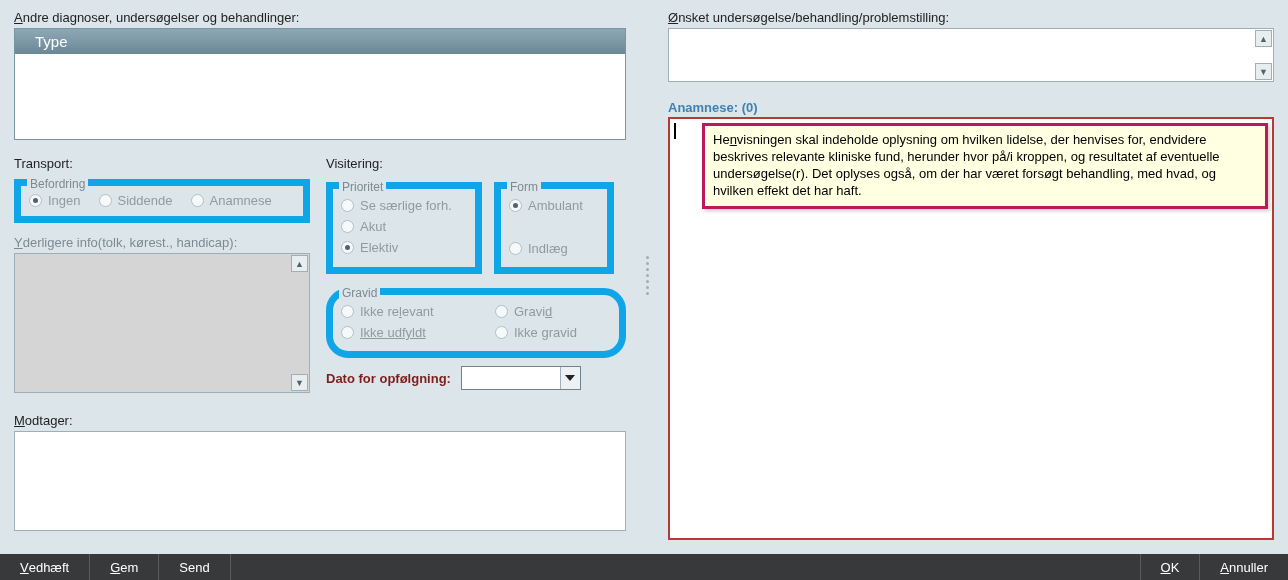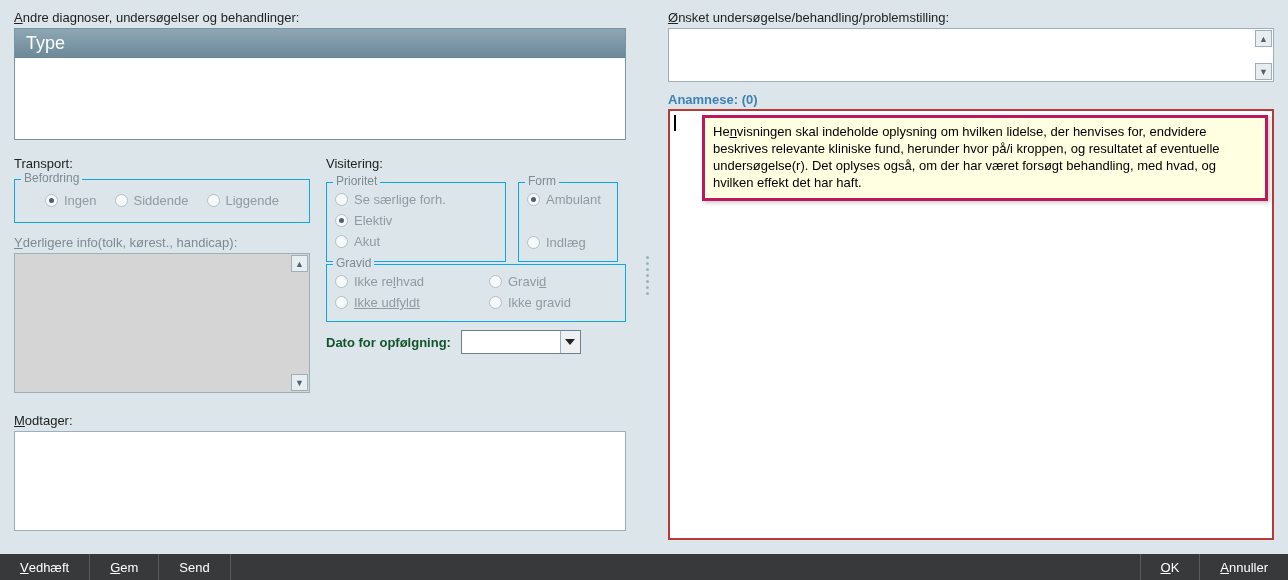--- a/index.html
+++ b/index.html
@@ -31,33 +31,32 @@
     border:1px solid #7a94a1;
     background:#fff;
     height:112px;
     margin-bottom:16px;
     display:flex;
     flex-direction:column;
   }
   .list-header {
     background: linear-gradient(#8ea7b5,#6b8897);
     color:#fff;
-    padding:4px 11px;
-    font-size:18px;
+    padding:4px 20px;
+    font-size:15px;
   }
   .list-body { flex:1; }
 
   .transport-row { display:flex; gap:16px; }
   .fieldset {
-    border:1px solid #0ea5e9;
+    border:7px solid #0ea5e9;
     padding:6px 8px 8px 8px;
     position:relative;
     margin-top:8px;
     color:#7d8a92;
-    justify-content:center;
   }
   .fieldset .legend {
     position:absolute; top:-9px; left:6px;
     background:#dce6ea; padding:0 3px;
     font-size:12px; color:#7d8a92;
   }
   .radio-row { display:flex; align-items:center; gap:6px; padding:3px 0; cursor:default;}
   .radio {
     width:13px; height:13px; border:1px solid #8a9aa3; border-radius:50%;
     display:inline-flex; align-items:center; justify-content:center;
@@ -78,38 +77,38 @@
   .scroll-arrow {
     position:absolute; right:1px; width:17px;height:17px;
     background:#e8edf0; border:1px solid #9fafb9;
     display:flex;align-items:center;justify-content:center;
     font-size:9px;color:#4f626e;
   }
   .scroll-arrow.top{top:1px}
   .scroll-arrow.bot{bottom:1px}
   .gravid-row { display:flex; gap:24px; }
   .date-row { display:flex; align-items:center; gap:10px; margin-top:8px; }
-  .date-label { color:#14532d; font-weight:600; }
+  .date-label { color:#7f1d1d; font-weight:600; }
   .combo {
     width:120px; height:24px; border:1px solid #6f828e;
     background:#fff; position:relative;
   }
   .combo .btn{
     position:absolute;right:0;top:0;bottom:0;width:20px;
     background:#eef1f3;border-left:1px solid #9fafb9;
     display:flex;align-items:center;justify-content:center;
   }
   .tri-down{width:0;height:0;border-left:5px solid transparent;border-right:5px solid transparent;border-top:6px solid #222;}
 
   .bottom-row { display:flex; gap:20px; margin-top:20px; }
   .bottom-box { flex:1; }
   .bottom-box .area{ height:100px; }
 
   
-  .anamnese-label { color:#3f81b3; font-weight:bold; margin-top:4px;}
+  .anamnese-label { color:#3f81b3; font-weight:bold; margin-top:12px;}
   .anamnese-box {
     border:2px solid #b63a36;
     background:#fff;
     flex:1;
     margin-top:2px;
     position:relative;
   }
   .tooltip {
     position:absolute;
     top:4px; left:32px; right:4px;
@@ -141,22 +140,22 @@
   .footer .spacer{flex:1}
   .footer .btn.right{border-left:1px solid #5a5b5c;border-right:none}
 
   
   .grip {
     width:6px;
     display:flex;flex-direction:column;gap:3px;align-items:center;justify-content:center;
   }
   .grip span{width:3px;height:3px;background:#9fafb9;border-radius:50%}
 
-  .vis-col{ width:180px; }
-  .form-col{ width:100px; }
+  .vis-col{ width:156px; }
+  .form-col{ width:120px; }
 
 </style>
 </head>
 <body>
 
 <div class="content">
   <div class="left-col">
 
     <div class="label"><span class="u">A</span><span>ndre diagnoser, undersøgelser og behandlinger:</span></div>
     <div class="list-box">
@@ -174,73 +173,73 @@
                 <span class="dot"></span>
               </span>
               <span>Ingen</span>
             </div>
           <div class="radio-row">
               <span class="radio"></span>
               <span>Siddende</span>
             </div>
           <div class="radio-row">
               <span class="radio"></span>
-              <span>Liggende</span>
+              <span>Anamnese</span>
             </div>
         </div>
 
         <div class="label ydl-label"><span class="u">Y</span><span>derligere info(tolk, kørest., handicap):</span></div>
         <div class="textarea-box" style="height:140px;">
           <div class="scroll-arrow top">▲</div>
           <div class="scroll-arrow bot">▼</div>
         </div>
       </div>
 
       <div style="flex:1;">
         <div class="label">Visitering:</div>
         <div style="display:flex;gap:12px;">
           <div class="fieldset disabled vis-col">
             <div class="legend">Prioritet</div>
             <div class="radio-row">
                 <span class="radio"></span>
                 <span>Se særlige forh.</span>
               </div>
             <div class="radio-row">
+                <span class="radio"></span>
+                <span>Akut</span>
+              </div>
+            <div class="radio-row">
                 <span class="radio checked">
                   <span class="dot"></span>
                 </span>
                 <span>Elektiv</span>
               </div>
-            <div class="radio-row">
-                <span class="radio"></span>
-                <span>Akut</span>
-              </div>
           </div>
           <div class="fieldset disabled form-col">
             <div class="legend">Form</div>
             <div class="radio-row">
                 <span class="radio checked">
                   <span class="dot"></span>
                 </span>
                 <span>Ambulant</span>
               </div>
             <div style="height:22px;"></div>
             <div class="radio-row">
                 <span class="radio"></span>
                 <span>Indlæg</span>
               </div>
           </div>
         </div>
 
-        <div class="fieldset disabled" style="margin-top:2px;">
+        <div class="fieldset disabled" style="margin-top:14px;border-radius:22px;">
           <div class="legend">Gravid</div>
           <div class="gravid-row">
             <div class="radio-row" style="width:130px;">
                 <span class="radio"></span>
-                <span><span>Ikke re</span><span class="u">l</span><span>hvad</span></span>
+                <span><span>Ikke re</span><span class="u">l</span><span>evant</span></span>
               </div>
             <div class="radio-row">
                 <span class="radio"></span>
                 <span><span>Gravi</span><span class="u">d</span></span>
               </div>
           </div>
           <div class="gravid-row">
             <div class="radio-row" style="width:130px;text-decoration:underline;">
                 <span class="radio"></span>
                 <span><span>Ikke </span><span class="u">u</span><span>dfyldt</span></span>

